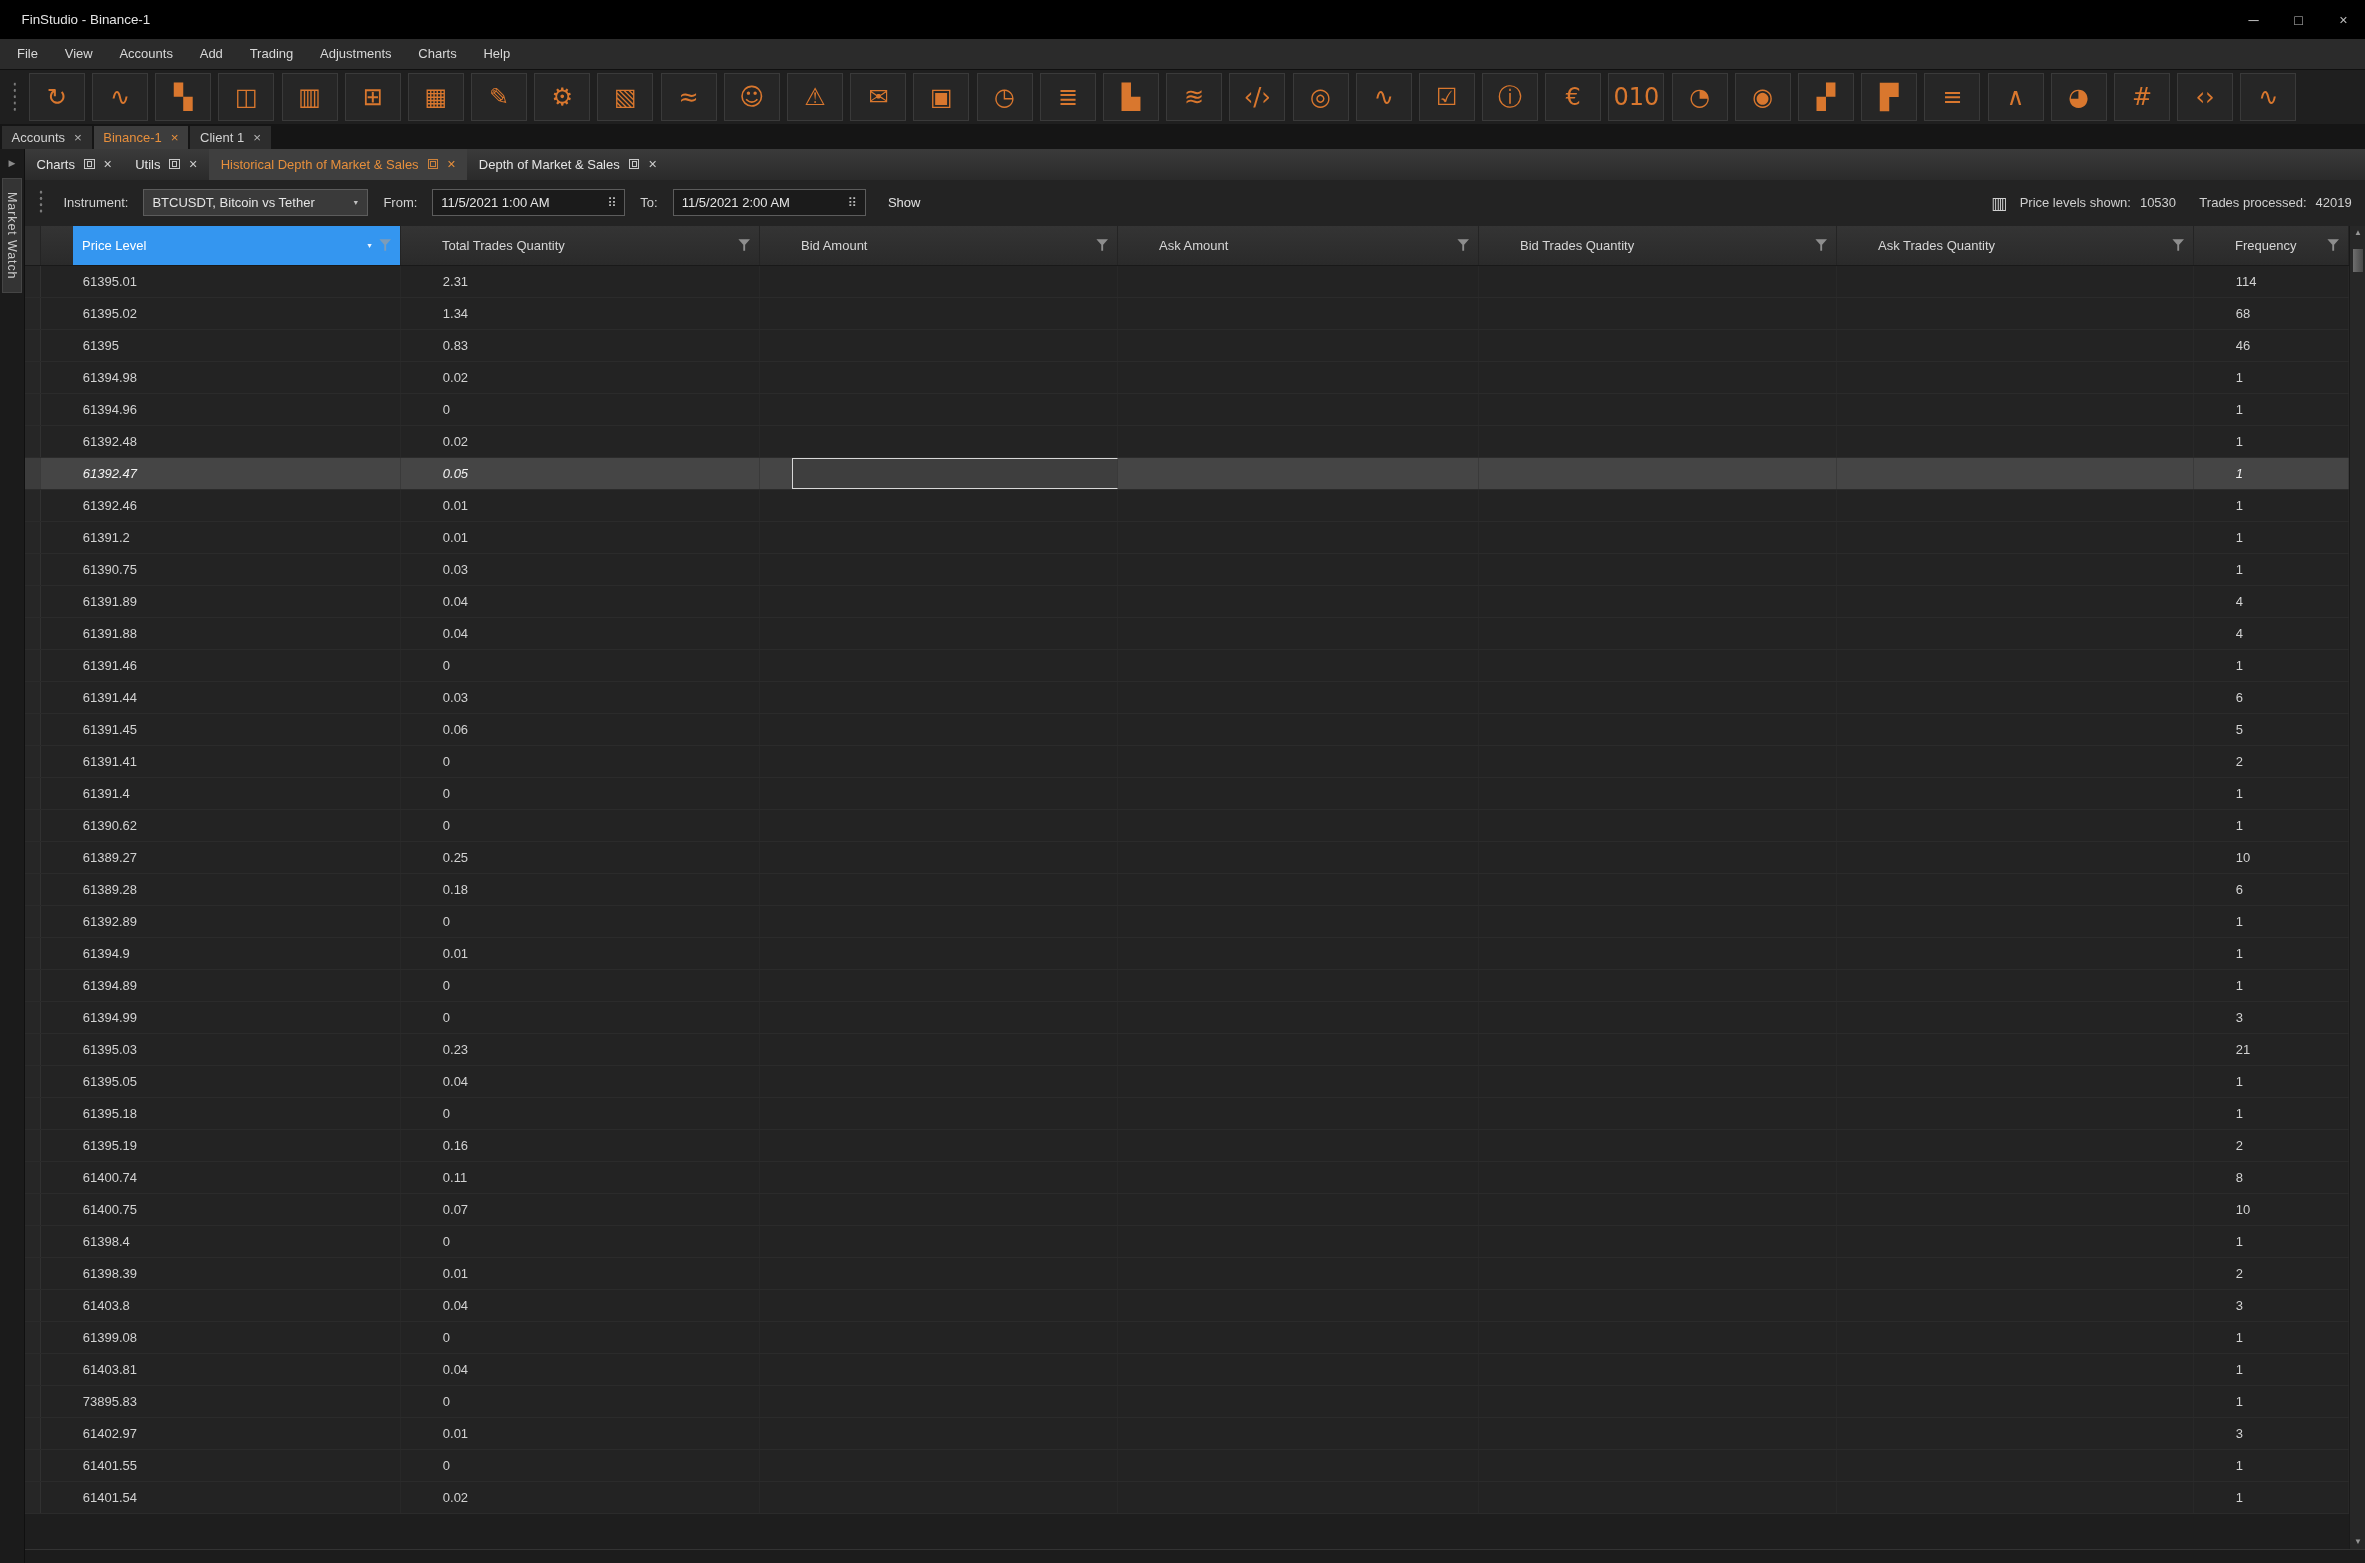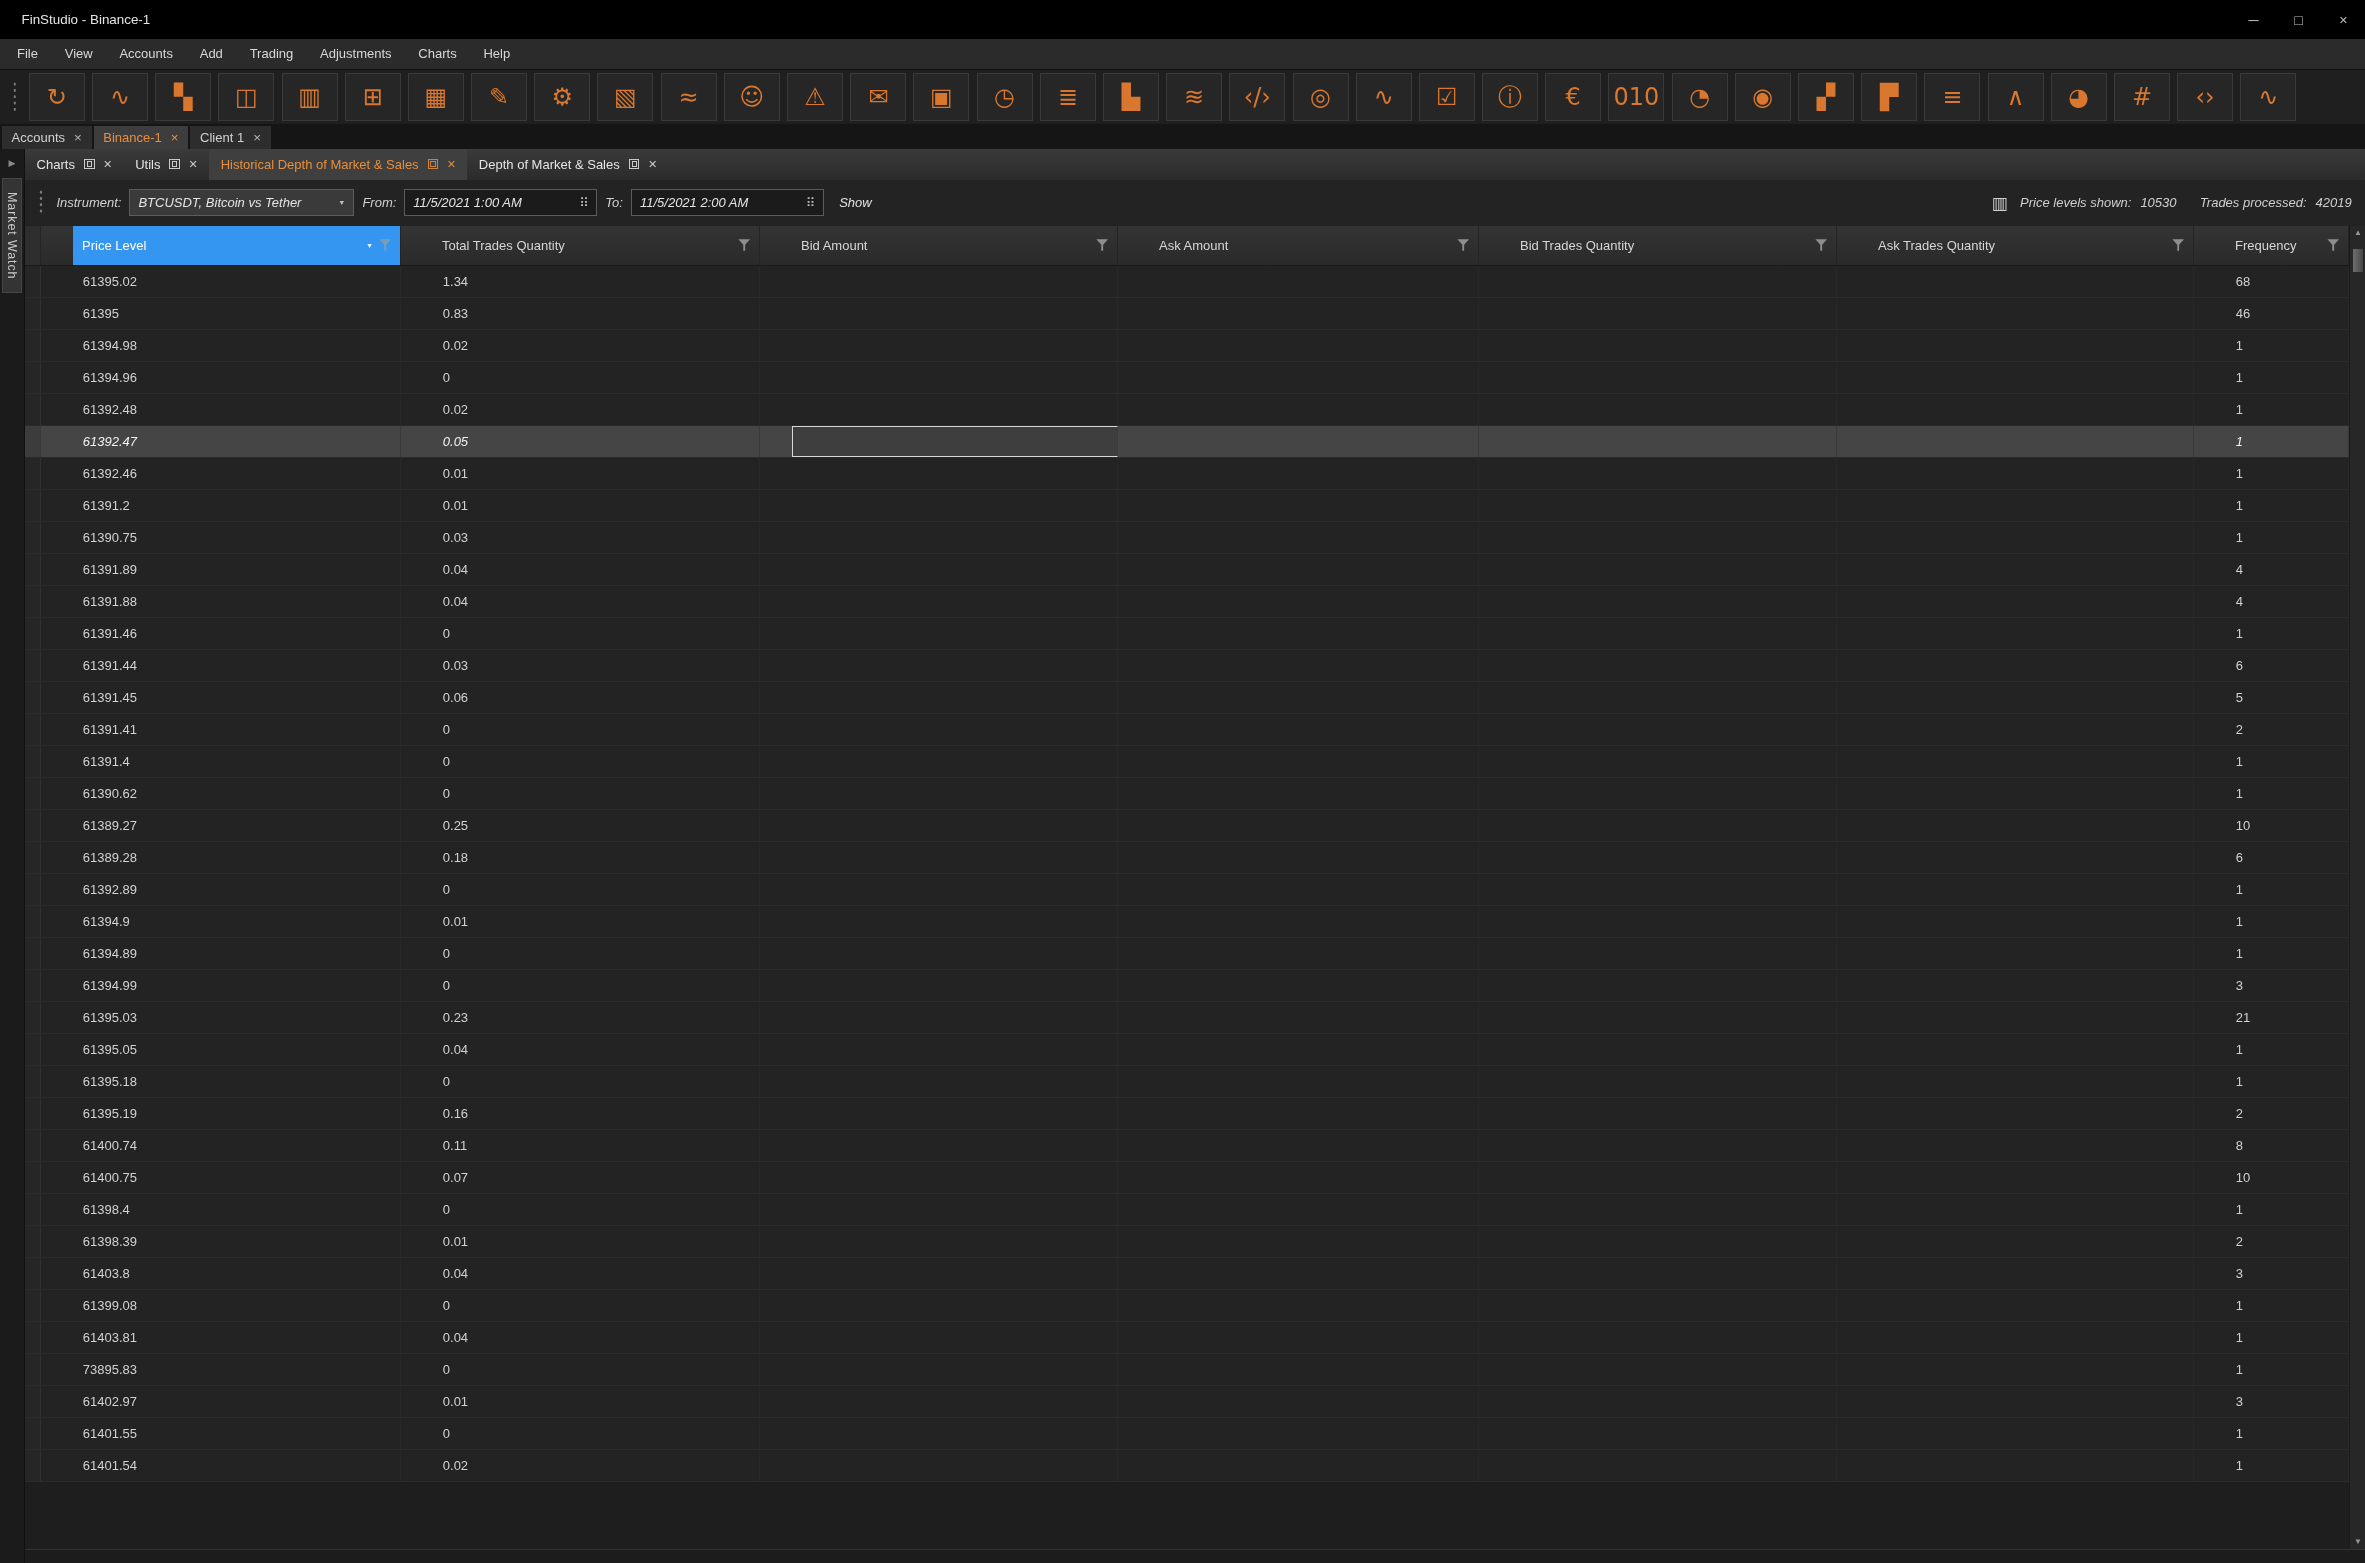--- a/index.html
+++ b/index.html
@@ -42,22 +42,22 @@
   
   .panel-tabs{height:31px;background:linear-gradient(#3a3a3a,#2b2b2b);display:flex;flex:0 0 auto;}
   .panel-tab{display:flex;align-items:center;gap:9px;padding:0 11.6px;font-size:13px;color:#e4e4e4;}
   .panel-tab.active{background:#3f3f3f;color:#e78f3c;}
   .popup-ico{width:10.7px;height:10.7px;border:0.9px solid currentColor;box-sizing:border-box;
              position:relative;opacity:.85;flex:0 0 auto;}
   .popup-ico::before{content:"";position:absolute;left:1.8px;top:1.8px;right:1.8px;bottom:1.8px;border:0.9px solid currentColor;}
   .panel-tab .close{font-size:14.3px;color:#cfcfcf;}
   .panel-tab.active .close{color:#e78f3c;}
   
-  .filter-bar{height:46px;background:#232323;display:flex;align-items:center;gap:8px;
-              padding:0 14.3px 0 9px;flex:0 0 auto;font-size:13px;color:#d2d2d2;font-style:italic;}
+  .filter-bar{height:46px;background:#232323;display:flex;align-items:center;gap:15px;
+              padding:0 14.3px 0 9px;flex:0 0 auto;font-size:13px;color:#d2d2d2;}
   .fb-grip{height:27px;}
   .dropdown{width:225px;height:27px;background:#3a3a3a;border:0.9px solid #5c5c5c;box-sizing:border-box;
             display:flex;align-items:center;padding:0 8px;color:#e4e4e4;}
   .dd-caret{margin-left:auto;font-size:7.2px;color:#c0c0c0;}
   .date-input{width:193px;height:27px;background:#1b1b1b;border:0.9px solid #5c5c5c;box-sizing:border-box;
               display:flex;align-items:center;padding:0 8px;color:#e4e4e4;}
   .cal-ico{margin-left:auto;font-size:12.5px;color:#bdbdbd;font-family:"DejaVu Sans",sans-serif;}
   .show-btn{padding:0 7.2px;color:#e2e2e2;}
   .fb-right{margin-left:auto;display:flex;align-items:center;gap:9px;color:#cfcfcf;}
   .pl-ico{font-size:17px;color:#cfcfcf;font-family:"DejaVu Sans",sans-serif;margin-right:3.6px;}
@@ -345,20 +345,30 @@
                 <div class="funnel"></div>
               </div>
               <div class="hcell">
                 <div class="hlabel">Frequency</div>
                 <div class="funnel"></div>
               </div>
             </div>
           <div class="rows" id="grows">
               <div class="grow">
                 <div class="cell ind"></div>
+                <div class="cell">61395.01</div>
+                <div class="cell">2.31</div>
+                <div class="cell"></div>
+                <div class="cell"></div>
+                <div class="cell"></div>
+                <div class="cell"></div>
+                <div class="cell">114</div>
+              </div>
+              <div class="grow">
+                <div class="cell ind"></div>
                 <div class="cell">61395.02</div>
                 <div class="cell">1.34</div>
                 <div class="cell"></div>
                 <div class="cell"></div>
                 <div class="cell"></div>
                 <div class="cell"></div>
                 <div class="cell">68</div>
               </div>
               <div class="grow">
                 <div class="cell ind"></div>

